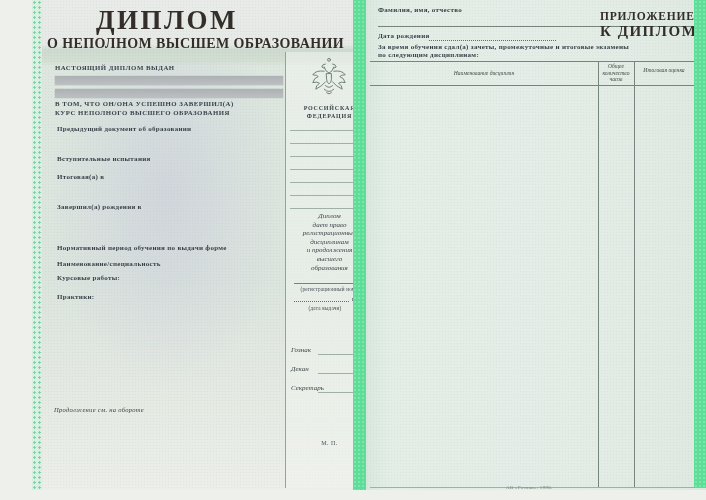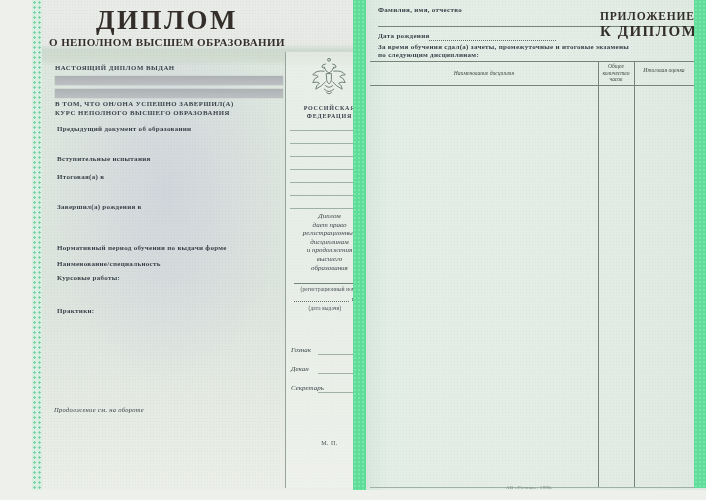--- a/index.html
+++ b/index.html
@@ -29,21 +29,21 @@
   .dotstrip{background-color:#d9efe2;background-image:radial-gradient(circle,#7ed2a5 32%,rgba(0,0,0,0) 38%);background-size:5px 5px}
   .greenband{background-color:#5ddd98;background-image:radial-gradient(circle,#7ce6ad 28%,rgba(0,0,0,0) 36%);background-size:4px 4px}
   .bottomstrip{position:absolute;left:0;top:490px;width:706px;height:10px;background:#eef0ec}
 
   .t{position:absolute;white-space:nowrap}
   .lbl{font-weight:bold;font-size:7px;line-height:1.1;letter-spacing:.3px;color:#39424a}
   .small-caps{font-weight:bold;font-size:6.8px;letter-spacing:.5px;color:#39424a}
   .it{font-style:italic;font-weight:normal}
 
   .doc-title{left:15px;top:5px;width:240px;text-align:center;font-weight:bold;font-size:27px;line-height:30px;letter-spacing:2.5px;color:#332e29}
-  .doc-subtitle{left:15px;top:36px;width:240px;text-align:center;font-weight:bold;font-size:11px;letter-spacing:.4px;color:#332e29}
+  .doc-subtitle{left:15px;top:36px;width:240px;text-align:center;font-weight:bold;font-size:14px;letter-spacing:.4px;color:#332e29}
 
   .bar{position:absolute;left:23px;width:228px;height:9px;background:linear-gradient(180deg,#aeb1b4,#bdc0c2);box-shadow:0 0 1px rgba(0,0,0,.25)}
   .hline{position:absolute;height:1px;background:#76857b}
   .faint{background:#9fb0a8}
   .dotline{position:absolute;border-bottom:1px dotted #5f6f66;height:1px}
 
   .rightcol{position:absolute;left:253px;top:52px;width:87px;height:436px;background:rgba(241,244,239,.55);border-left:1px solid #93a399}
   .country{position:absolute;left:0;top:52px;width:87px;text-align:center;font-weight:bold;font-size:6px;line-height:8px;letter-spacing:.8px;color:#3a444c}
   .rights{position:absolute;left:2px;top:160px;width:83px;text-align:center;font-style:italic;font-size:7px;line-height:8.6px;color:#3d474b}
   .cap{position:absolute;font-size:5.2px;letter-spacing:.2px;color:#434d52;text-align:center;white-space:nowrap}
@@ -73,21 +73,21 @@
     <div class="t small-caps" style="left:23px;top:100px">В ТОМ, ЧТО ОН/ОНА УСПЕШНО ЗАВЕРШИЛ(А)</div>
     <div class="t small-caps" style="left:23px;top:109px">КУРС НЕПОЛНОГО ВЫСШЕГО ОБРАЗОВАНИЯ</div>
 
     <div class="t lbl" style="left:25px;top:126px">Предыдущий документ об образовании</div>
     <div class="t lbl" style="left:25px;top:156px">Вступительные испытания</div>
     <div class="t lbl" style="left:25px;top:174px">Итоговая(а) в</div>
     <div class="t lbl" style="left:25px;top:204px">Завершил(а) рождения в</div>
     <div class="t lbl" style="left:25px;top:245px">Нормативный период обучения по выдачи форме</div>
     <div class="t lbl" style="left:25px;top:261px">Наименование/специальность</div>
     <div class="t lbl" style="left:25px;top:275px">Курсовые работы:</div>
-    <div class="t lbl" style="left:25px;top:308px">Практики:</div>
+    <div class="t lbl" style="left:25px;top:294px">Практики:</div>
 
     <div class="t lbl it" style="left:22px;top:406px;font-size:6.5px">Продолжение см. на обороте</div>
 
     <div class="rightcol">
       <svg class="emblem" style="left:25px;top:3px" viewBox="0 0 60 74">
         <g stroke="#5f7268" stroke-width="1.6" fill="none" stroke-linecap="round" stroke-linejoin="round">
           <circle cx="30" cy="5" r="2.4"></circle>
           <path d="M24 12 q-5 0 -6 5 l4 2"></path>
           <path d="M36 12 q5 0 6 5 l-4 2"></path>
           <path d="M22 17 q2 8 8 10 q6 -2 8 -10"></path>

